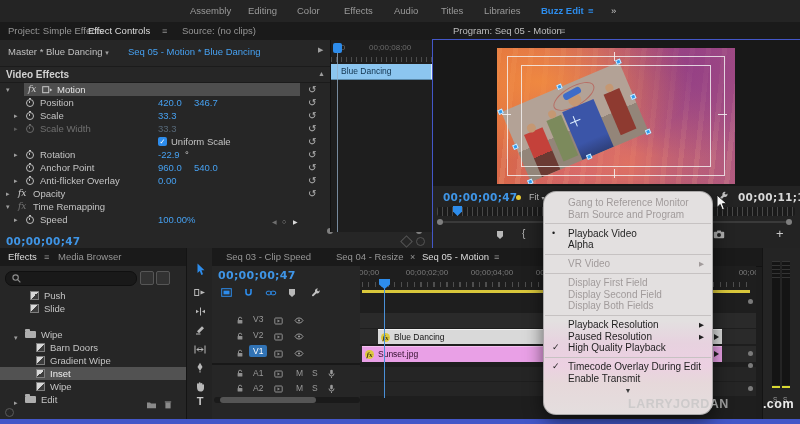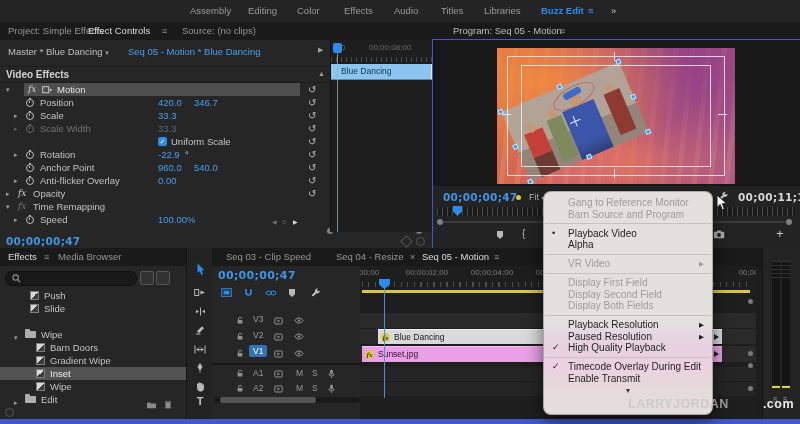--- a/index.html
+++ b/index.html
@@ -95,21 +95,21 @@
       color:#4a3c10;font:italic bold 6px "DejaVu Serif",serif;text-align:center;line-height:9px;}
   .endtri{position:absolute;right:3px;top:4px;width:0;height:0;border-left:5px solid #222;
       border-top:3.5px solid transparent;border-bottom:3.5px solid transparent;}
   .vknob{position:absolute;left:388px;width:5px;height:5px;border-radius:50%;background:#7a7a7a;}
   
   .meters{left:762px;top:248px;width:38px;height:172px;background:#242424;border-left:1px solid #141414;}
   .mbar{position:absolute;top:13px;width:8px;height:124px;background:#141414;
      background-image:repeating-linear-gradient(180deg,#343434 0 1px,transparent 1px 4px);background-size:100% 20px;background-repeat:no-repeat;}
   .mline{position:absolute;width:8px;height:2px;background:#d8d832;}
   
-  .menu{left:543px;top:191px;width:170px;height:224px;z-index:50;border-radius:8px;
+  .menu{left:543px;top:191px;width:170px;height:224px;z-index:50;border-radius:13px;
      border:1px solid rgba(140,140,140,.65);box-shadow:0 6px 18px rgba(0,0,0,.55);box-sizing:border-box;
      background:linear-gradient(180deg,#e3e0e0 0%,#e3e0e0 58%,#e7d2df 68%,#ecd0e2 78%,#e6d8da 86%,#e4dede 100%);
      padding:5px 0;display:flex;flex-direction:column;font-size:10px;color:#1f1f1f;}
   .mi{position:relative;height:11.6px;line-height:11.6px;padding-left:24px;flex:none;}
   .mi.dis{color:#a19b9b;}
   .mi-g{position:absolute;left:8px;top:0;font-size:9px;}
   .mi-a{position:absolute;right:8px;top:0;font-size:6.5px;}
   .msep{height:1px;background:#c6c2c2;margin:3.2px 1px;flex:none;}
   .mdown{text-align:center;font-size:7px;color:#3c3c3c;margin-top:2px;}
   

